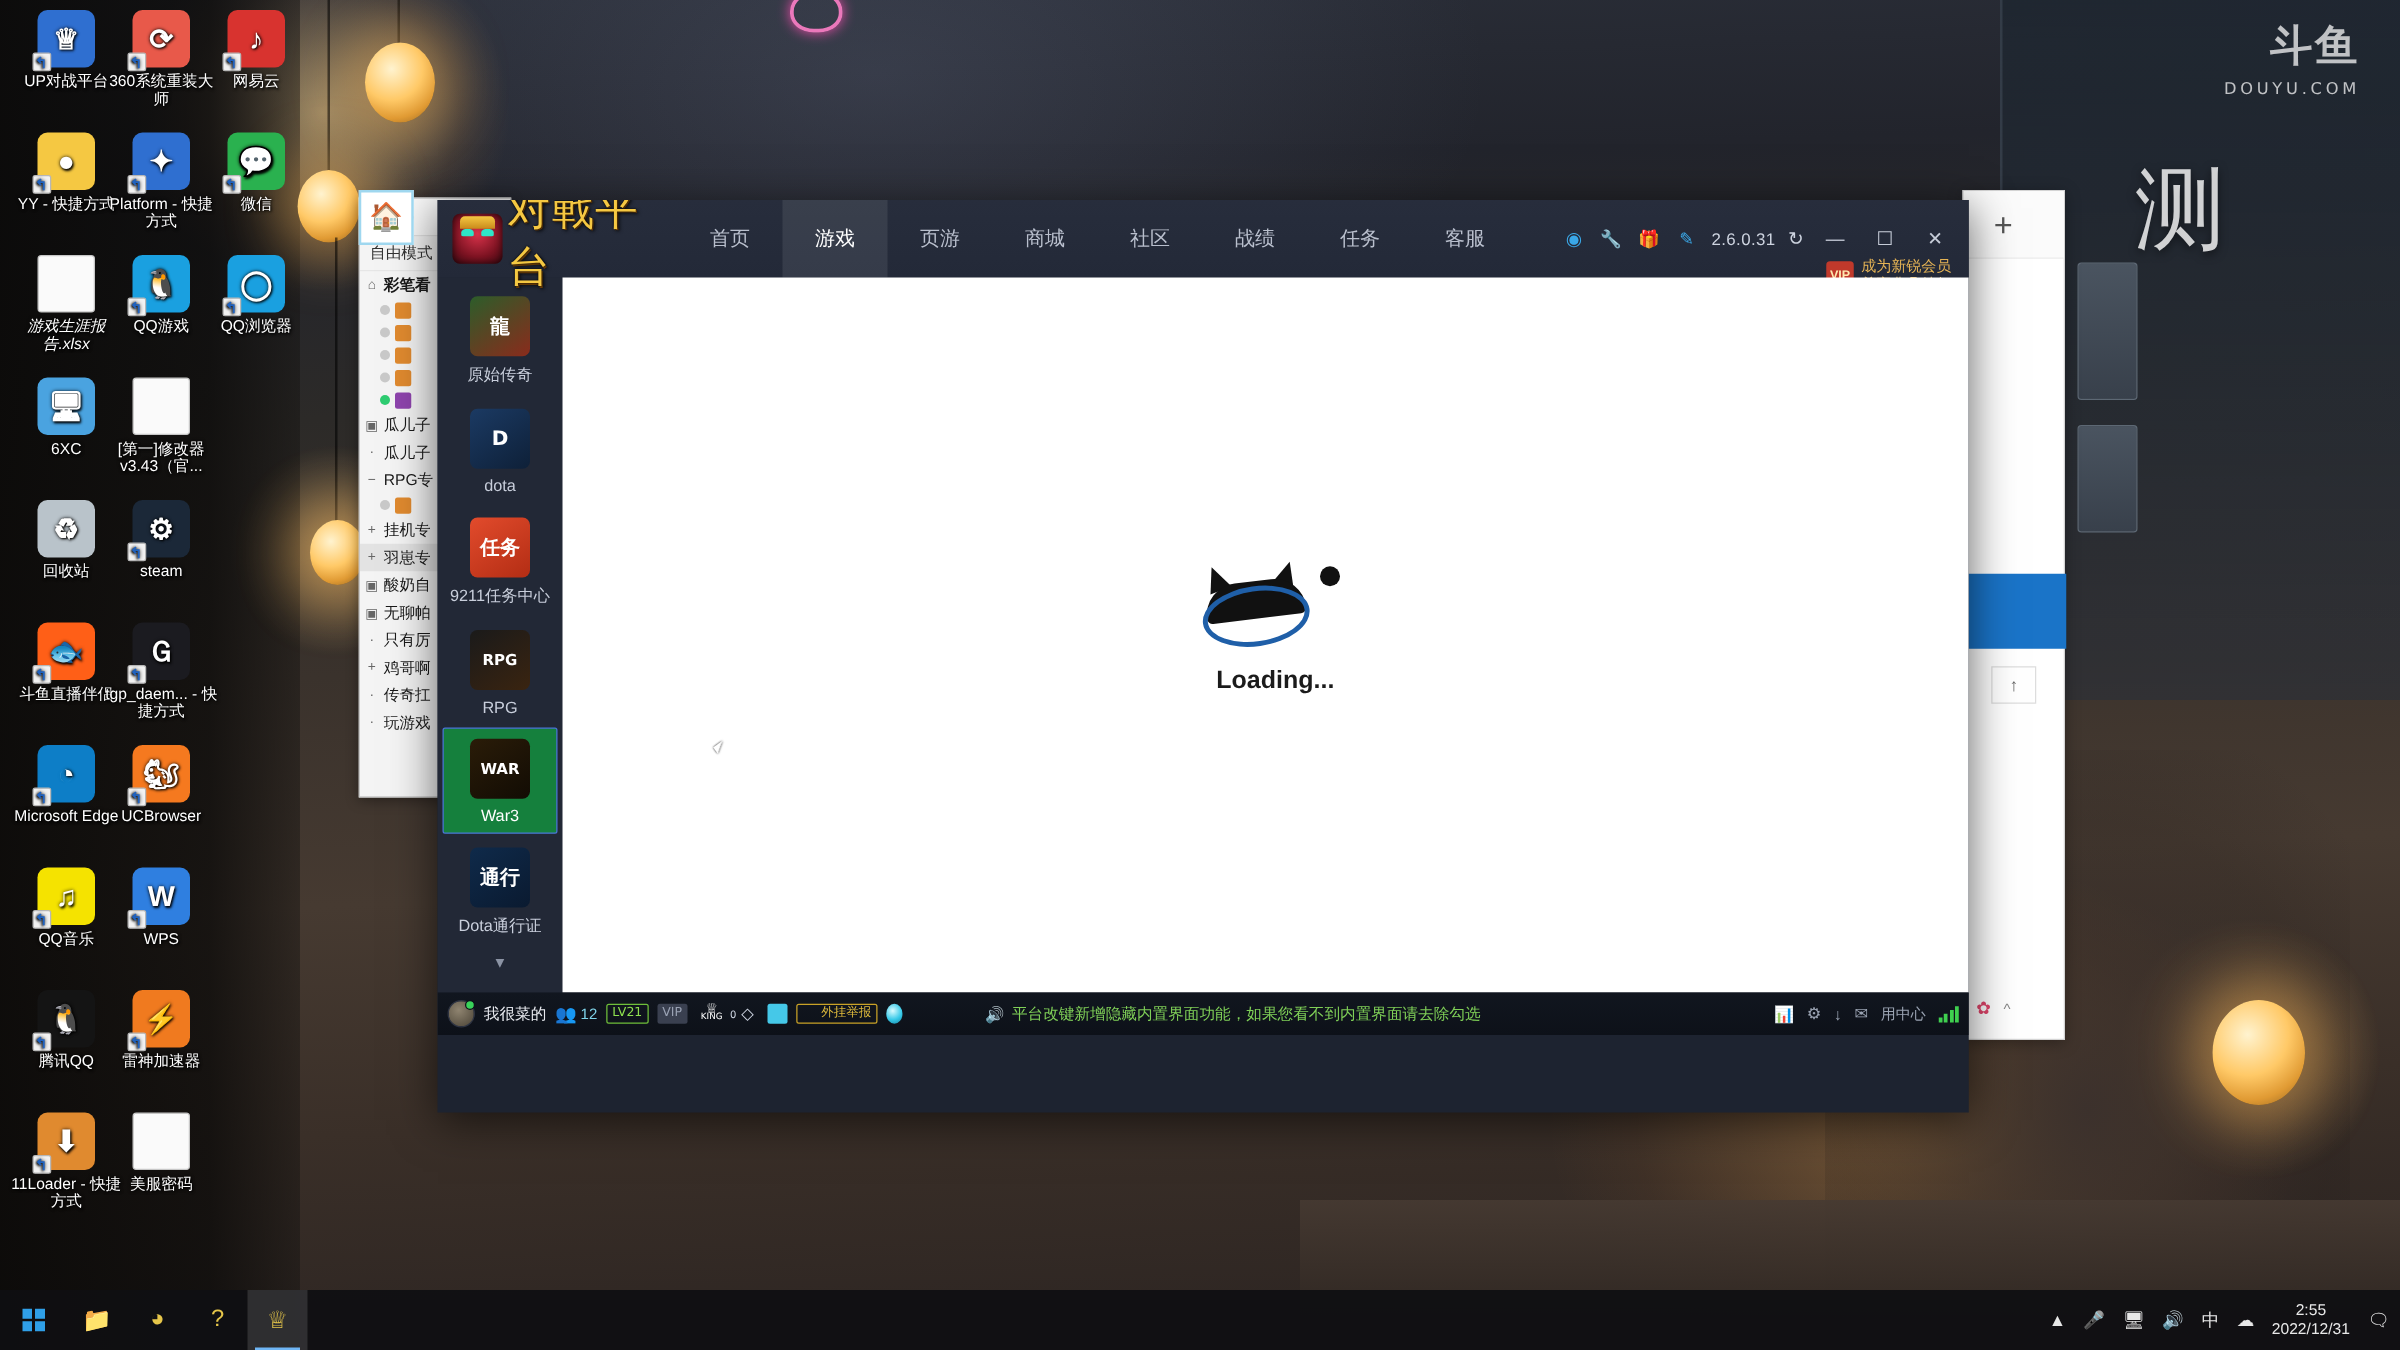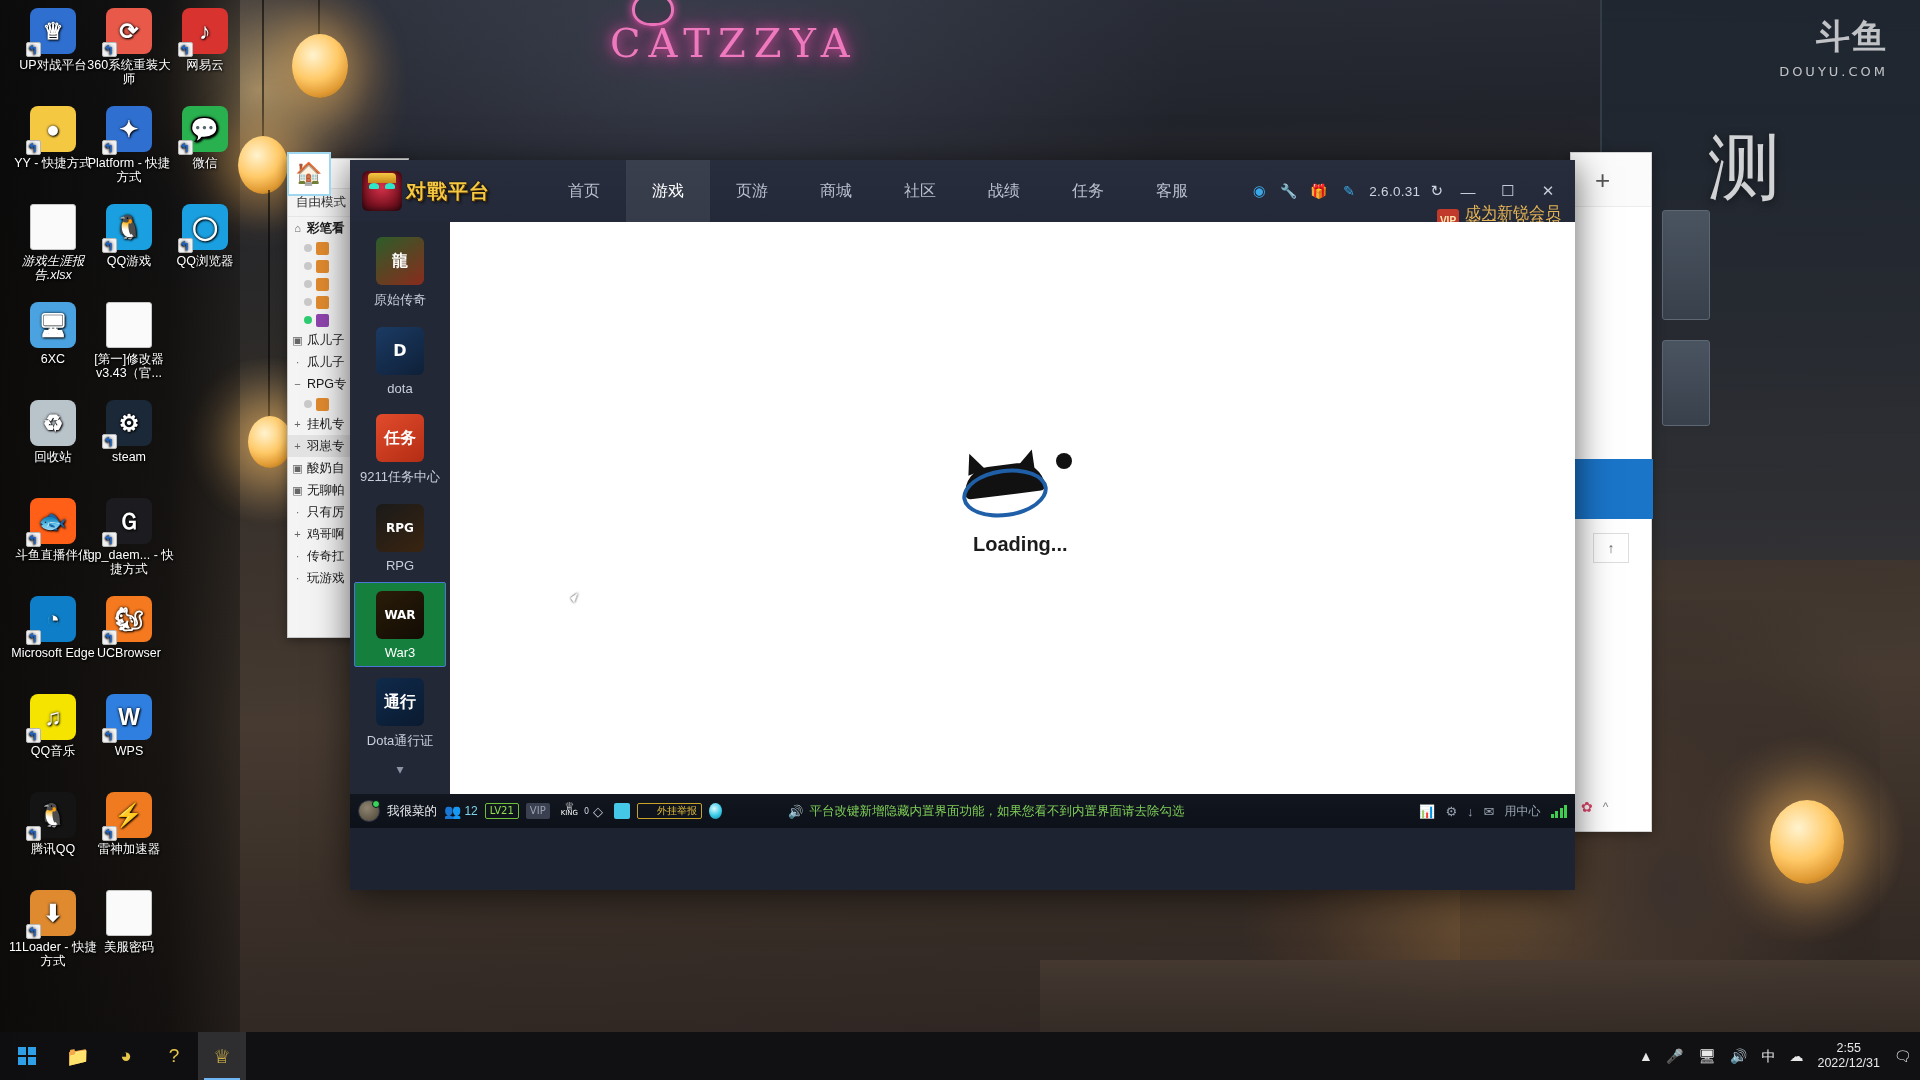--- a/index.html
+++ b/index.html
@@ -159,21 +159,21 @@
   }
   .logo-mask:before {
     content:""; position:absolute; left:7px; top:12px; width:10px;height:6px;
     background:#2ee6c8; border-radius: 60% 60% 20% 20%; box-shadow: 16px 0 0 #2ee6c8;
   }
   .logo-mask:after {
     content:""; position:absolute; left:6px; top:2px; width:28px; height:10px;
     background: linear-gradient(180deg,#f5c842,#c98a1b); border-radius: 4px 4px 0 0;
   }
   .logo-text {
-    font-size: 20px; font-weight: bold; letter-spacing: 1px;
+    font-size: 34px; font-weight: normal; letter-spacing: 1px;
     color:#f5c842;
     text-shadow: 0 0 2px #000, 1px 1px 0 #6b3d06, 2px 2px 3px rgba(0,0,0,.8);
     font-family: "DejaVu Sans", sans-serif;
   }
   .nav { display:flex; align-items:stretch; height:62px; margin-left: 30px; }
   .nav-item {
     padding: 0 26px; display:flex;align-items:center; justify-content:center;
     color: #b9bfcd; font-size: 16px; cursor:pointer;
     font-family: "Liberation Sans", sans-serif;
   }
@@ -188,21 +188,21 @@
   .winbtn { width: 30px; height: 30px; display:flex;align-items:center;justify-content:center;
     color:#c6ccd8; font-size: 15px; cursor:pointer;}
   .vipbar {
     position:absolute; right: 14px; top: 46px;
     display:flex; align-items:center; gap:6px;
   }
   .vipbar .vbadge {
     width: 22px;height:22px;border-radius:3px; background:#c0392b; color:#ffe9b0;
     font-size:10px; display:flex;align-items:center;justify-content:center; font-weight:bold;
   }
-  .vipbar .vt { color:#e6b455; font-size:16px; line-height:14px; }
+  .vipbar .vt { color:#e6b455; font-size:12px; line-height:14px; }
 
   .app-body { display:flex; height: 572px; }
   .gsidebar {
     width: 100px; background:#222836; padding-top: 6px;
     display:flex; flex-direction:column; align-items:center;
     overflow:hidden;
   }
   .gitem {
     width: 92px; padding: 8px 0 6px; text-align:center; cursor:pointer;
     color:#c8cedb; font-size:13px; border:1px solid transparent; border-radius:2px;
@@ -307,21 +307,20 @@
 
 <div id="screen">
 
   <div class="wall"></div>
   <div class="wall-building"></div>
   <div class="person"></div>
   <div class="sofa"></div>
   <div class="wall-dark-left"></div>
 
   <div class="neon-cat"></div>
-  <div class="neon">CATZZYA</div>
 
   <div class="wall-ce">测</div>
   <div class="wall-panel"></div>
   <div class="wall-panel two"></div>
 
   <div class="bulb-cord" style="left:318px;top:0;height:38px;"></div>
   <div class="bulb" style="left:292px;top:34px;width:56px;height:64px;"></div>
   <div class="bulb-cord" style="left:262px;top:0;height:140px;"></div>
   <div class="bulb" style="left:238px;top:136px;width:50px;height:58px;"></div>
   <div class="bulb-cord" style="left:268px;top:190px;height:230px;"></div>

